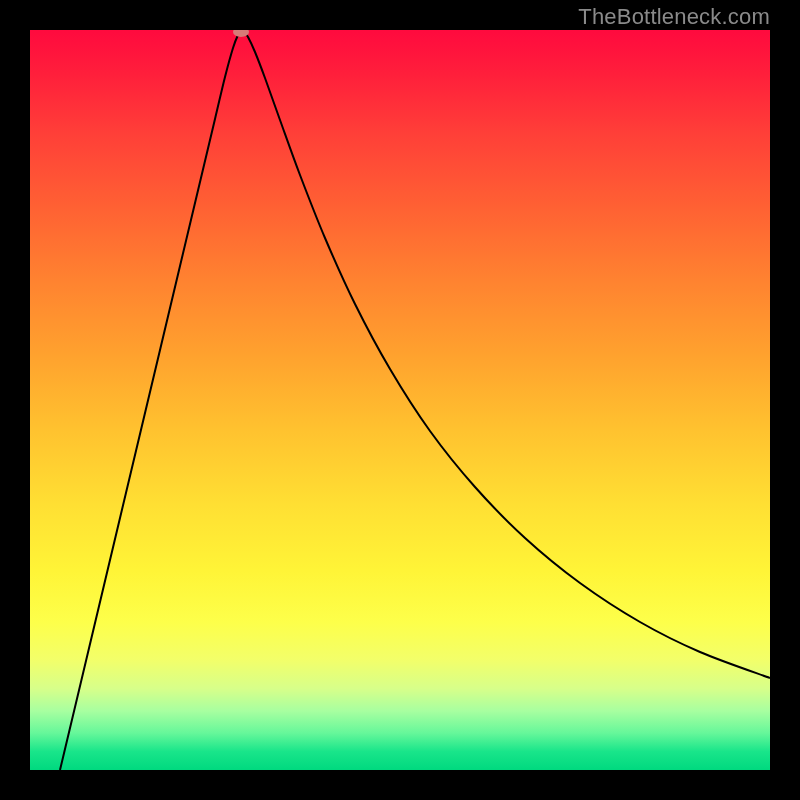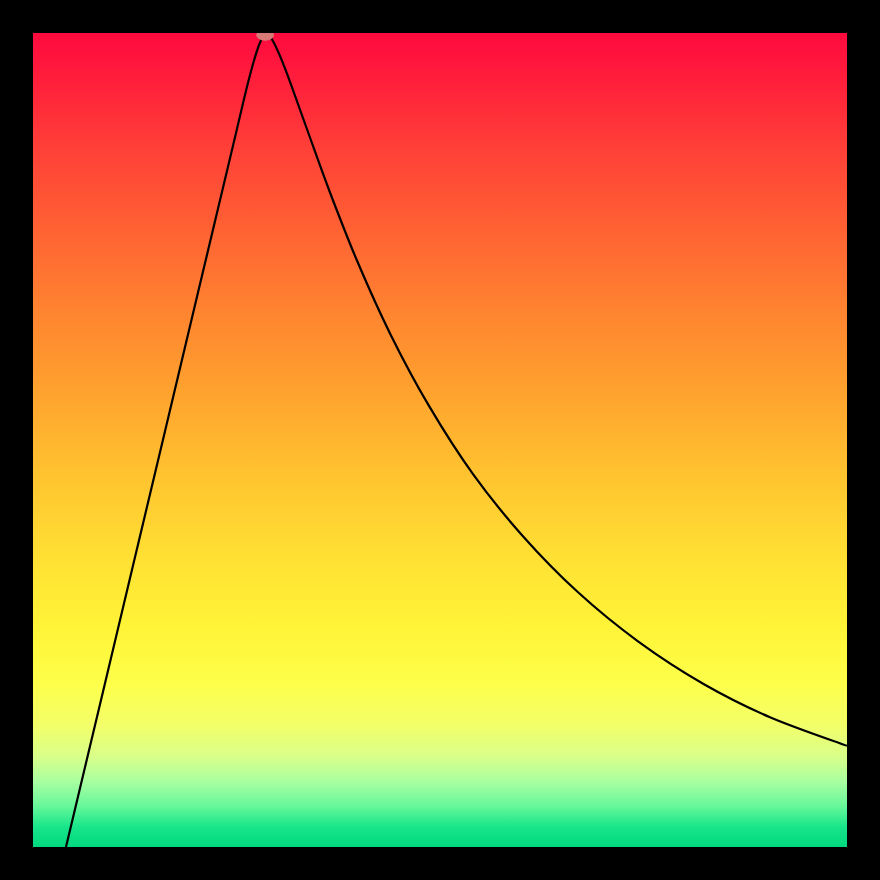--- a/index.html
+++ b/index.html
@@ -60,20 +60,21 @@
     font-size: 22px;
     letter-spacing: 0.2px;
     font-weight: 400;
   }
 </style>
 </head>
 <body>
 
 <div class="frame">
 
+  <div class="watermark">TheBottleneck.com</div>
 
   <div class="plot">
     <svg class="curve-svg" viewBox="0 0 740 740" preserveAspectRatio="none">
       <path id="curve-path" class="curve" d="M 30 740 C 35.00 719.00, 50.00 656.00, 60 614 C 70.00 572.00, 80.00 530.00, 90 488 C 100.00 446.00, 110.00 404.00, 120 362 C 130.00 320.00, 141.67 271.00, 150 236 C 158.33 201.00, 164.17 176.50, 170 152 C 175.83 127.50, 180.83 106.50, 185 89 C 189.17 71.50, 192.00 58.83, 195 47 C 198.00 35.17, 200.83 25.00, 203 18 C 205.17 11.00, 206.67 7.75, 208 5 C 209.33 2.25, 210.00 2.00, 211 1.5 C 212.00 1.00, 212.83 1.08, 214 2 C 215.17 2.92, 216.17 3.67, 218 7 C 219.83 10.33, 222.17 15.17, 225 22 C 227.83 28.83, 230.83 36.67, 235 48 C 239.17 59.33, 244.17 73.83, 250 90 C 255.83 106.17, 262.50 125.33, 270 145 C 277.50 164.67, 285.83 186.50, 295 208 C 304.17 229.50, 314.17 252.17, 325 274 C 335.83 295.83, 347.50 317.83, 360 339 C 372.50 360.17, 385.83 381.33, 400 401 C 414.17 420.67, 429.17 439.17, 445 457 C 460.83 474.83, 477.50 492.00, 495 508 C 512.50 524.00, 530.83 539.00, 550 553 C 569.17 567.00, 590.00 580.50, 610 592 C 630.00 603.50, 648.33 612.67, 670 622 C 691.67 631.33, 728.33 643.67, 740 648"></path>
       <ellipse id="marker-dot" class="marker" cx="211" cy="2" rx="8" ry="5" fill="#d77a77"></ellipse>
     </svg>
   </div>
 
 </div>
 

